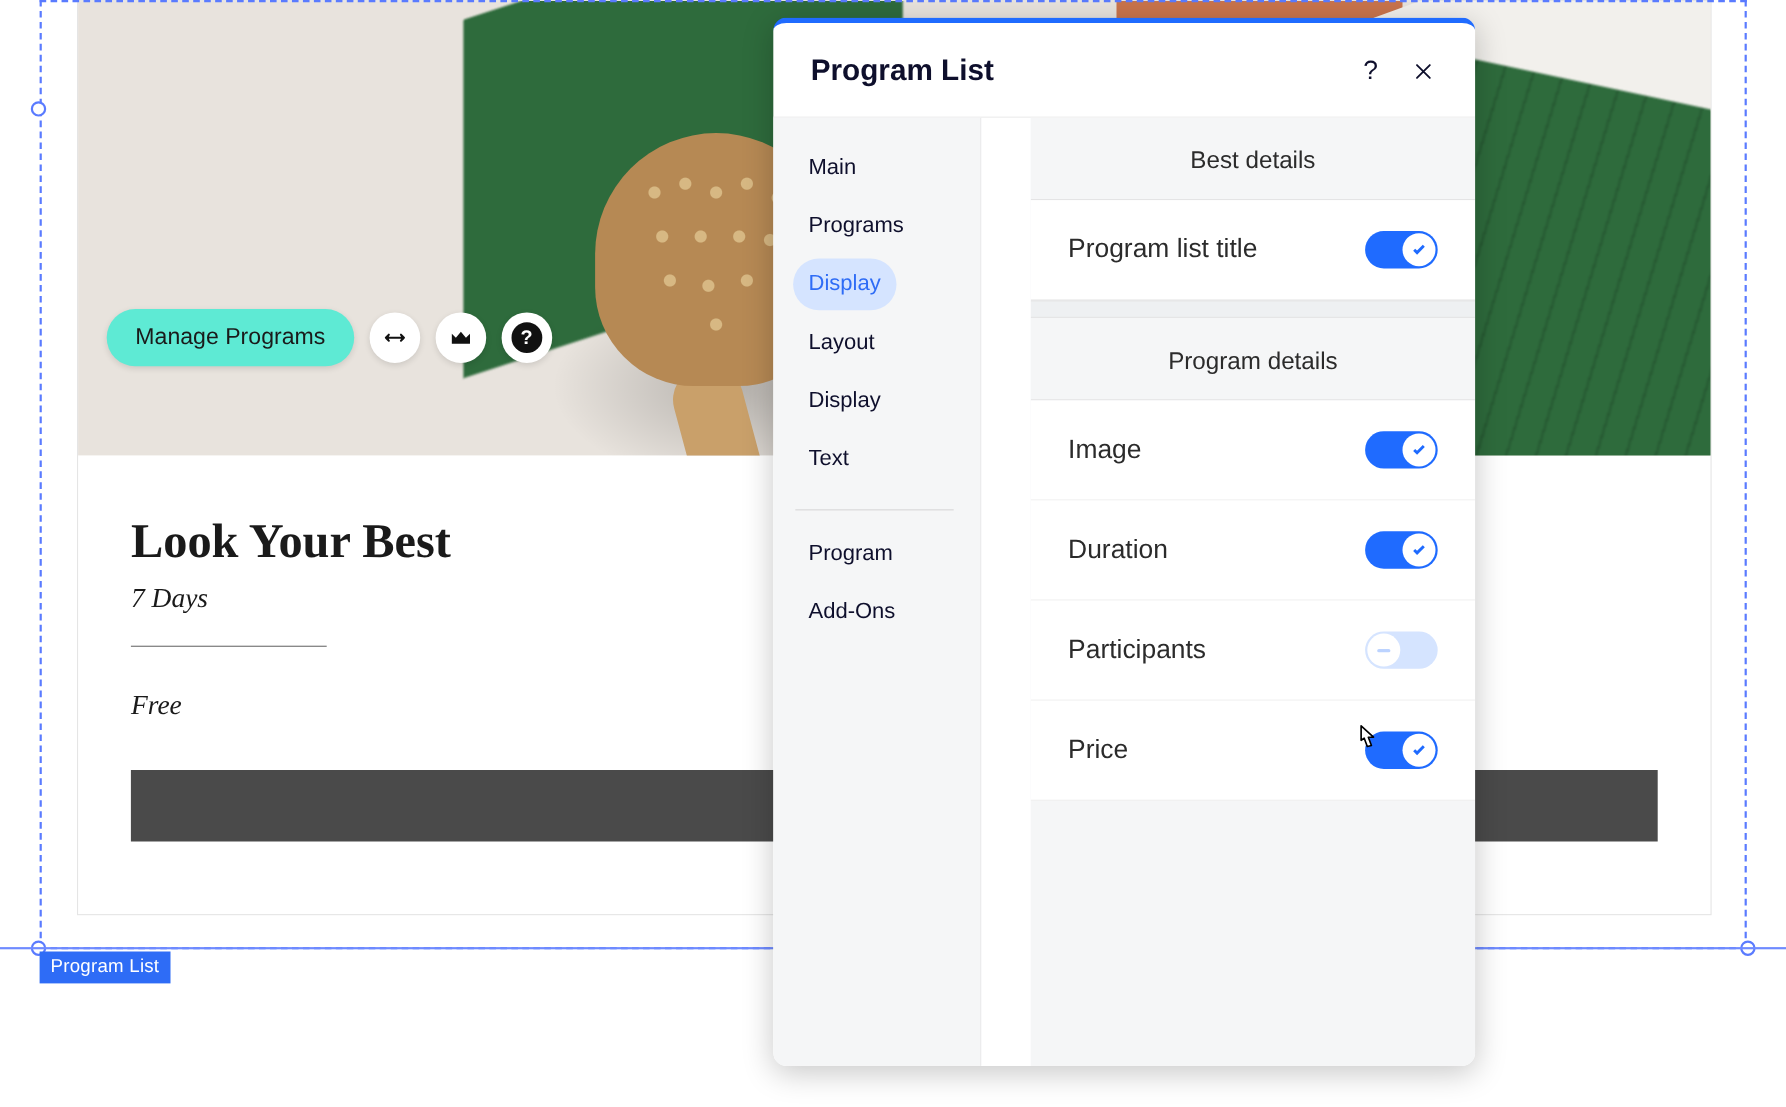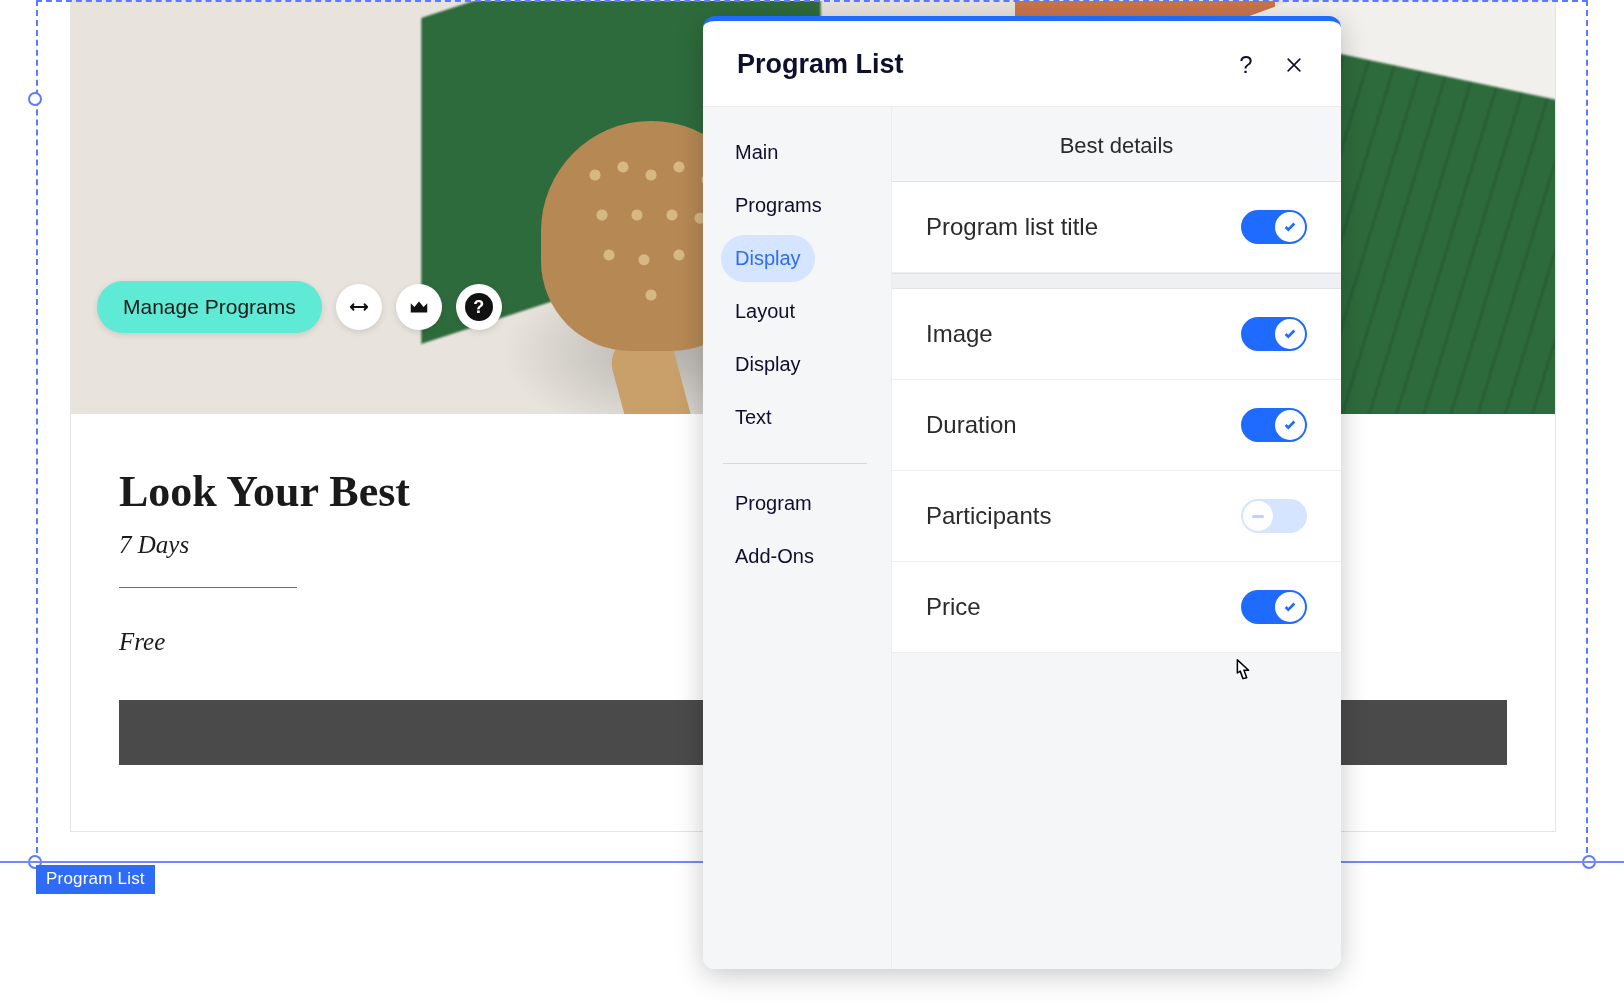--- a/index.html
+++ b/index.html
@@ -271,20 +271,21 @@
   margin-left: 22px;
   color: #0e0f2c;
   cursor: pointer;
   display:flex;align-items:center;justify-content:center;
   font-size: 24px;
 }
 .panel-body {
   flex: 1;
   display: flex;
   min-height: 0;
+  gap: 45px;
 }
 .sidebar {
   width: 170px;
   background: #f5f6f7;
   padding: 22px 0 0 18px;
   border-right: 1px solid #ececec;
 }
 .sidebar .item {
   font-size: 20px;
   color: #0e0f2c;
@@ -440,20 +441,21 @@
                 <svg viewBox="0 0 16 16">
                   <path d="M3 8l3 3 7-7"></path>
                 </svg>
               </div>
             </div>
           </div>
         </div>
 
       <div class="spacer-bar"></div>
 
+      <div class="section-h">Program details</div>
       <div id="rows-program-details">
           <div class="row">
             <div class="label">Image</div>
             <div class="toggle on">
               <div class="knob">
                 <svg viewBox="0 0 16 16">
                   <path d="M3 8l3 3 7-7"></path>
                 </svg>
               </div>
             </div>

